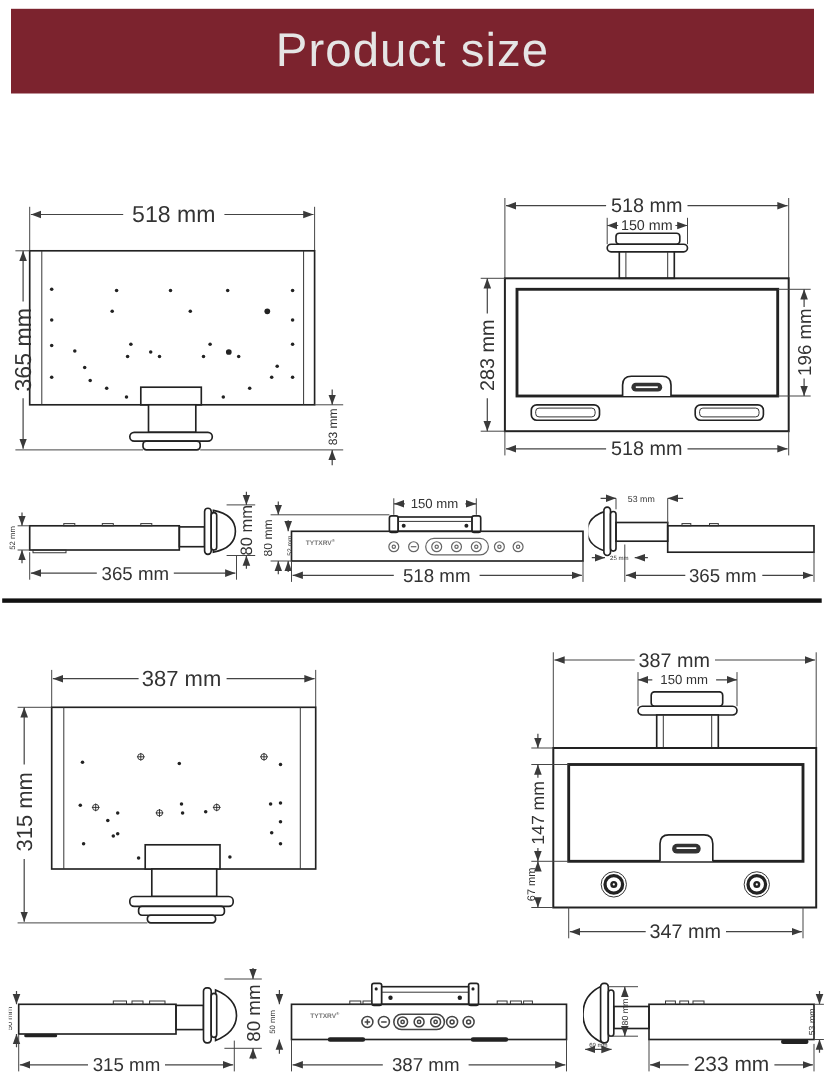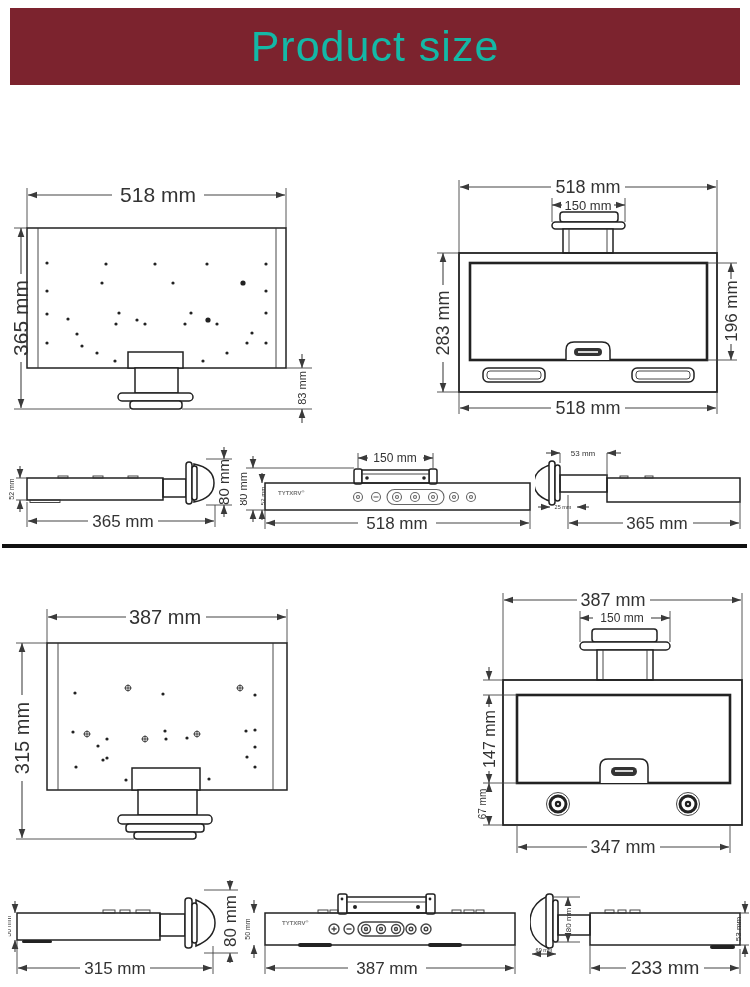--- a/index.html
+++ b/index.html
@@ -1,20 +1,20 @@
 <!DOCTYPE html>
 <html><head>
 <meta charset="utf-8">
 <style>
   html,body{margin:0;padding:0;background:#fff;}
   #page{position:relative;width:750px;height:987px;background:#ffffff;overflow:hidden;
         font-family:"Liberation Sans",sans-serif;}
   #banner{position:absolute;left:10px;top:8px;width:730px;height:77px;background:#7c232e;
           display:flex;align-items:center;justify-content:center;}
-  #banner h1{margin:0;color:#14b8a6;font-size:43px;font-weight:400;letter-spacing:1px;
+  #banner h1{margin:0;color:#e5e5e5;font-size:43px;font-weight:400;letter-spacing:1px;
              font-family:"Liberation Sans",sans-serif;}
   .dg{position:absolute;}
   .dr{fill:none;stroke:#222;stroke-width:1.5;}
   .dr2{fill:#fff;stroke:#222;stroke-width:1.5;}
   .thin{fill:none;stroke:#333;stroke-width:0.9;}
   .btn{fill:none;stroke:#666;stroke-width:1.1;}
   .ext{stroke:#444;stroke-width:0.9;}
   .dl{stroke:#444;stroke-width:1.1;}
   .dot{fill:#222;}
   .dk{fill:#222;}

